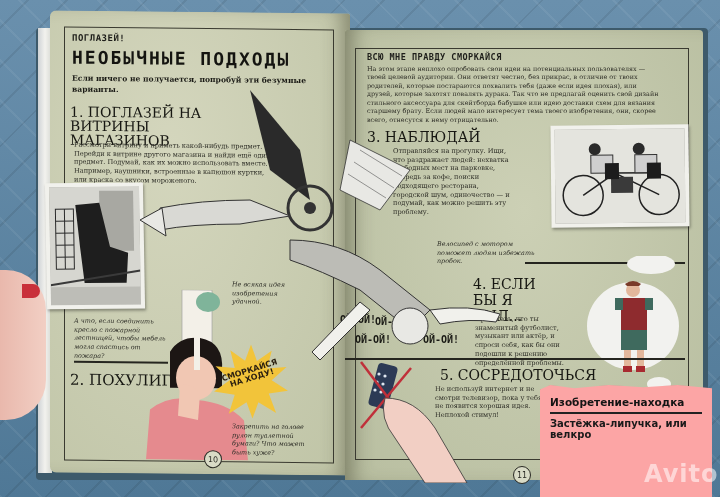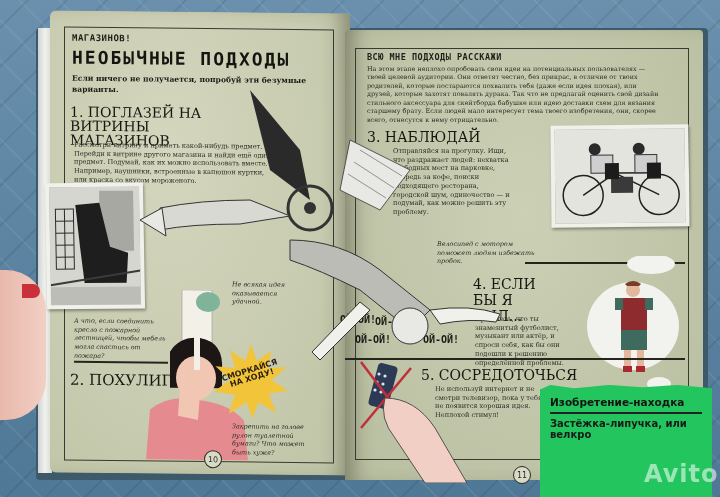--- a/index.html
+++ b/index.html
@@ -50,21 +50,21 @@
     background: #d9dbc6; font-family: "DejaVu Sans", sans-serif; font-size: 8px; color: #2a2a24;
     display: flex; align-items: center; justify-content: center;
   }
   .photo { position: absolute; background: #f1f1ec; padding: 4px; box-shadow: 1px 2px 3px rgba(0,0,0,0.35); }
   .photo .inner { width: 100%; height: 100%; background: #bcbcb6; position: relative; overflow: hidden; }
   .oi { position: absolute; font-family: "DejaVu Sans Mono", monospace; font-weight: bold; font-size: 10px; color: #1b1b16; }
   .burst { position: absolute; }
   .burst-text { position: absolute; font-family: "DejaVu Sans", sans-serif; font-weight: bold; color: #2a1f10; text-align: center; transform: rotate(-18deg); line-height: 1.05; }
   .note-card {
     position: absolute; left: 540px; top: 385px; width: 172px; height: 112px;
-    background: #22c55e; padding: 8px 10px;
+    background: #fca5a5; padding: 8px 10px;
     clip-path: polygon(0 4%, 6% 0, 20% 3%, 40% 0, 60% 2%, 80% 0, 100% 3%, 100% 100%, 0 100%);
     box-shadow: 0 1px 3px rgba(0,0,0,0.3);
     font-family: "DejaVu Sans", sans-serif;
   }
   .note-title { font-size: 10.5px; font-weight: bold; color: #141414; margin-top: 3px; }
   .note-rule { height: 2px; background: #222; margin: 4px 0 4px; }
   .note-sub { font-size: 10px; font-weight: bold; color: #1a1a1a; margin-bottom: 2px; }
   .note-body { font-size: 7.2px; color: #555; line-height: 1.45; }
   .hand { position: absolute; left: 0; top: 270px; width: 46px; height: 150px; background: linear-gradient(90deg, #e9b8ac, #f2cfc4); border-radius: 0 40px 40px 0; }
   .nail { position: absolute; left: 22px; top: 284px; width: 18px; height: 14px; background: #c9303a; border-radius: 0 8px 8px 0; }
@@ -73,21 +73,21 @@
 </style>
 </head>
 <body>
 
 <div class="book">
   <div class="cover-edge"></div>
   <div class="page-stack"></div>
 
   <div class="page left">
     <div class="frame"></div>
-    <div class="kicker" style="left:22px;top:22px;font-size:9px;">МАГАЗИНОВ!</div>
+    <div class="kicker" style="left:22px;top:22px;font-size:9px;">ПОГЛАЗЕЙ!</div>
     <div class="title-big" style="left:22px;top:36px;font-size:18px;">НЕОБЫЧНЫЕ ПОДХОДЫ</div>
     <div class="intro-t" style="left:22px;top:62px;width:240px;">Если ничего не получается, попробуй эти безумные варианты.</div>
 
     <div class="h-sec" style="left:20px;top:94px;width:180px;font-size:14px;">1. ПОГЛАЗЕЙ НА ВИТРИНЫ МАГАЗИНОВ</div>
     <div class="body-t" style="left:24px;top:130px;width:200px;">Рассмотри витрину и приметь какой-нибудь предмет. Перейди к витрине другого магазина и найди ещё один предмет. Подумай, как их можно использовать вместе. Например, наушники, встроенные в капюшон куртки, или краска со вкусом мороженого.</div>
 
     <div class="photo" style="left:-4px;top:172px;width:98px;height:126px;transform:rotate(-1deg);">
       <div class="inner">
         <svg width="90" height="118" viewBox="0 0 90 118">
           <rect width="90" height="118" fill="#d6d6d0"></rect>
@@ -101,21 +101,21 @@
             <line x1="15" y1="22" x2="15" y2="82"></line>
           </g>
           <path d="M26 18 L50 16 L60 60 L78 66 L76 96 L34 96 L30 60 Z" fill="#1e1e1e"></path>
           <line x1="0" y1="98" x2="90" y2="84" stroke="#3a3a3a" stroke-width="2"></line>
           <rect x="0" y="100" width="90" height="18" fill="#bdbdb7"></rect>
         </svg>
       </div>
     </div>
     <div class="caption" style="left:24px;top:306px;width:96px;">А что, если соединить кресло с пожарной лестницей, чтобы мебель могла спастись от пожара?</div>
 
-    <div class="caption" style="left:182px;top:268px;width:64px;">Не всякая идея оказывается удачной.</div>
+    <div class="caption" style="left:182px;top:268px;width:64px;">Не всякая идея изобретения удачной.</div>
 
     <div class="divider" style="left:24px;top:350px;width:94px;"></div>
     <div class="h-sec" style="left:20px;top:362px;font-size:15px;">2. ПОХУЛИГАНЬ</div>
 
     <svg style="position:absolute;left:90px;top:278px;" width="110" height="170" viewBox="0 0 110 170">
       <rect x="42" y="0" width="30" height="60" fill="#f3f0e8" stroke="#999" stroke-width="0.6"></rect>
       <ellipse cx="68" cy="12" rx="12" ry="10" fill="#7fb49a"></ellipse>
       <path d="M30 62 Q40 46 60 48 Q84 52 82 80 L82 98 L30 98 Z" fill="#1c1614"></path>
       <ellipse cx="56" cy="88" rx="20" ry="22" fill="#f1c7b3"></ellipse>
       <rect x="54" y="40" width="6" height="40" fill="#f3f0e8"></rect>
@@ -128,21 +128,21 @@
     </svg>
     <div class="burst-text" style="left:168px;top:354px;width:66px;font-size:8px;">СМОРКАЙСЯ НА ХОДУ!</div>
 
     <div class="caption" style="left:182px;top:410px;width:82px;">Закрепить на голове рулон туалетной бумаги? Что может быть хуже?</div>
 
     <div class="page-num" style="left:118px;top:438px;margin-left:36px;">10</div>
   </div>
 
   <div class="page right">
     <div class="frame"></div>
-    <div class="kicker" style="left:22px;top:22px;font-size:8.5px;">ВСЮ МНЕ ПОДХОДЫ РАССКАЖИ</div>
+    <div class="kicker" style="left:22px;top:22px;font-size:8.5px;">ВСЮ МНЕ ПРАВДУ СМОРКАЙСЯ</div>
     <div class="body-t" style="left:22px;top:35px;width:296px;font-size:6.4px;">На этом этапе неплохо опробовать свои идеи на потенциальных пользователях — твоей целевой аудитории. Они ответят честно, без прикрас, в отличие от твоих родителей, которые постараются похвалить тебя (даже если идея плохая), или друзей, которые захотят повалять дурака. Так что не предлагай оценить свой дизайн стильного аксессуара для скейтборда бабушке или идею доставки схем для вязания старшему брату. Если людей мало интересует тема твоего изобретения, они, скорее всего, отнесутся к нему отрицательно.</div>
 
     <div class="h-sec" style="left:22px;top:100px;font-size:14px;">3. НАБЛЮДАЙ</div>
     <div class="body-t" style="left:48px;top:117px;width:120px;">Отправляйся на прогулку. Ищи, что раздражает людей: нехватка свободных мест на парковке, очередь за кофе, поиски подходящего ресторана, городской шум, одиночество — и подумай, как можно решить эту проблему.</div>
 
     <div class="photo" style="left:206px;top:95px;width:138px;height:102px;transform:rotate(-0.6deg);">
       <div class="inner">
         <svg width="130" height="94" viewBox="0 0 130 94">
           <rect width="130" height="94" fill="#e4e4de"></rect>
           <circle cx="28" cy="66" r="20" fill="none" stroke="#222" stroke-width="1.5"></circle>
@@ -196,21 +196,21 @@
           <circle cx="22" cy="24" r="1.6"></circle>
           <circle cx="28" cy="26" r="1.6"></circle>
           <circle cx="20" cy="32" r="1.6"></circle>
           <circle cx="26" cy="34" r="1.6"></circle>
       </g>
       <line x1="6" y1="4" x2="56" y2="70" stroke="#c0303a" stroke-width="2.5"></line>
       <line x1="56" y1="10" x2="6" y2="70" stroke="#c0303a" stroke-width="2.5"></line>
       <path d="M30 40 Q60 40 80 70 L112 125 L70 125 L40 80 Q24 60 30 40 Z" fill="#f2cfc4" stroke="#333" stroke-width="0.8"></path>
     </svg>
 
-    <div class="h-sec" style="left:76px;top:338px;font-size:14px;">5. СОСРЕДОТОЧЬСЯ</div>
+    <div class="h-sec" style="left:95px;top:338px;font-size:14px;">5. СОСРЕДОТОЧЬСЯ</div>
     <div class="body-t" style="left:90px;top:355px;width:110px;">Не используй интернет и не смотри телевизор, пока у тебя не появится хорошая идея. Неплохой стимул!</div>
 
     <div class="page-num" style="left:168px;top:436px;">11</div>
   </div>
 
   <svg style="position:absolute;left:140px;top:90px;" width="380" height="290" viewBox="0 0 380 290">
     <path d="M110 0 L160 60 L170 110 L130 80 Z" fill="#2a2a2a"></path>
     <path d="M210 50 L270 80 L240 120 L200 100 Z" fill="#e8e8e4" stroke="#333" stroke-width="0.8"></path>
     <path d="M220 60 L262 86 M214 72 L254 98 M208 84 L246 108" stroke="#555" stroke-width="0.6"></path>
     <circle cx="170" cy="118" r="22" fill="none" stroke="#333" stroke-width="3"></circle>

